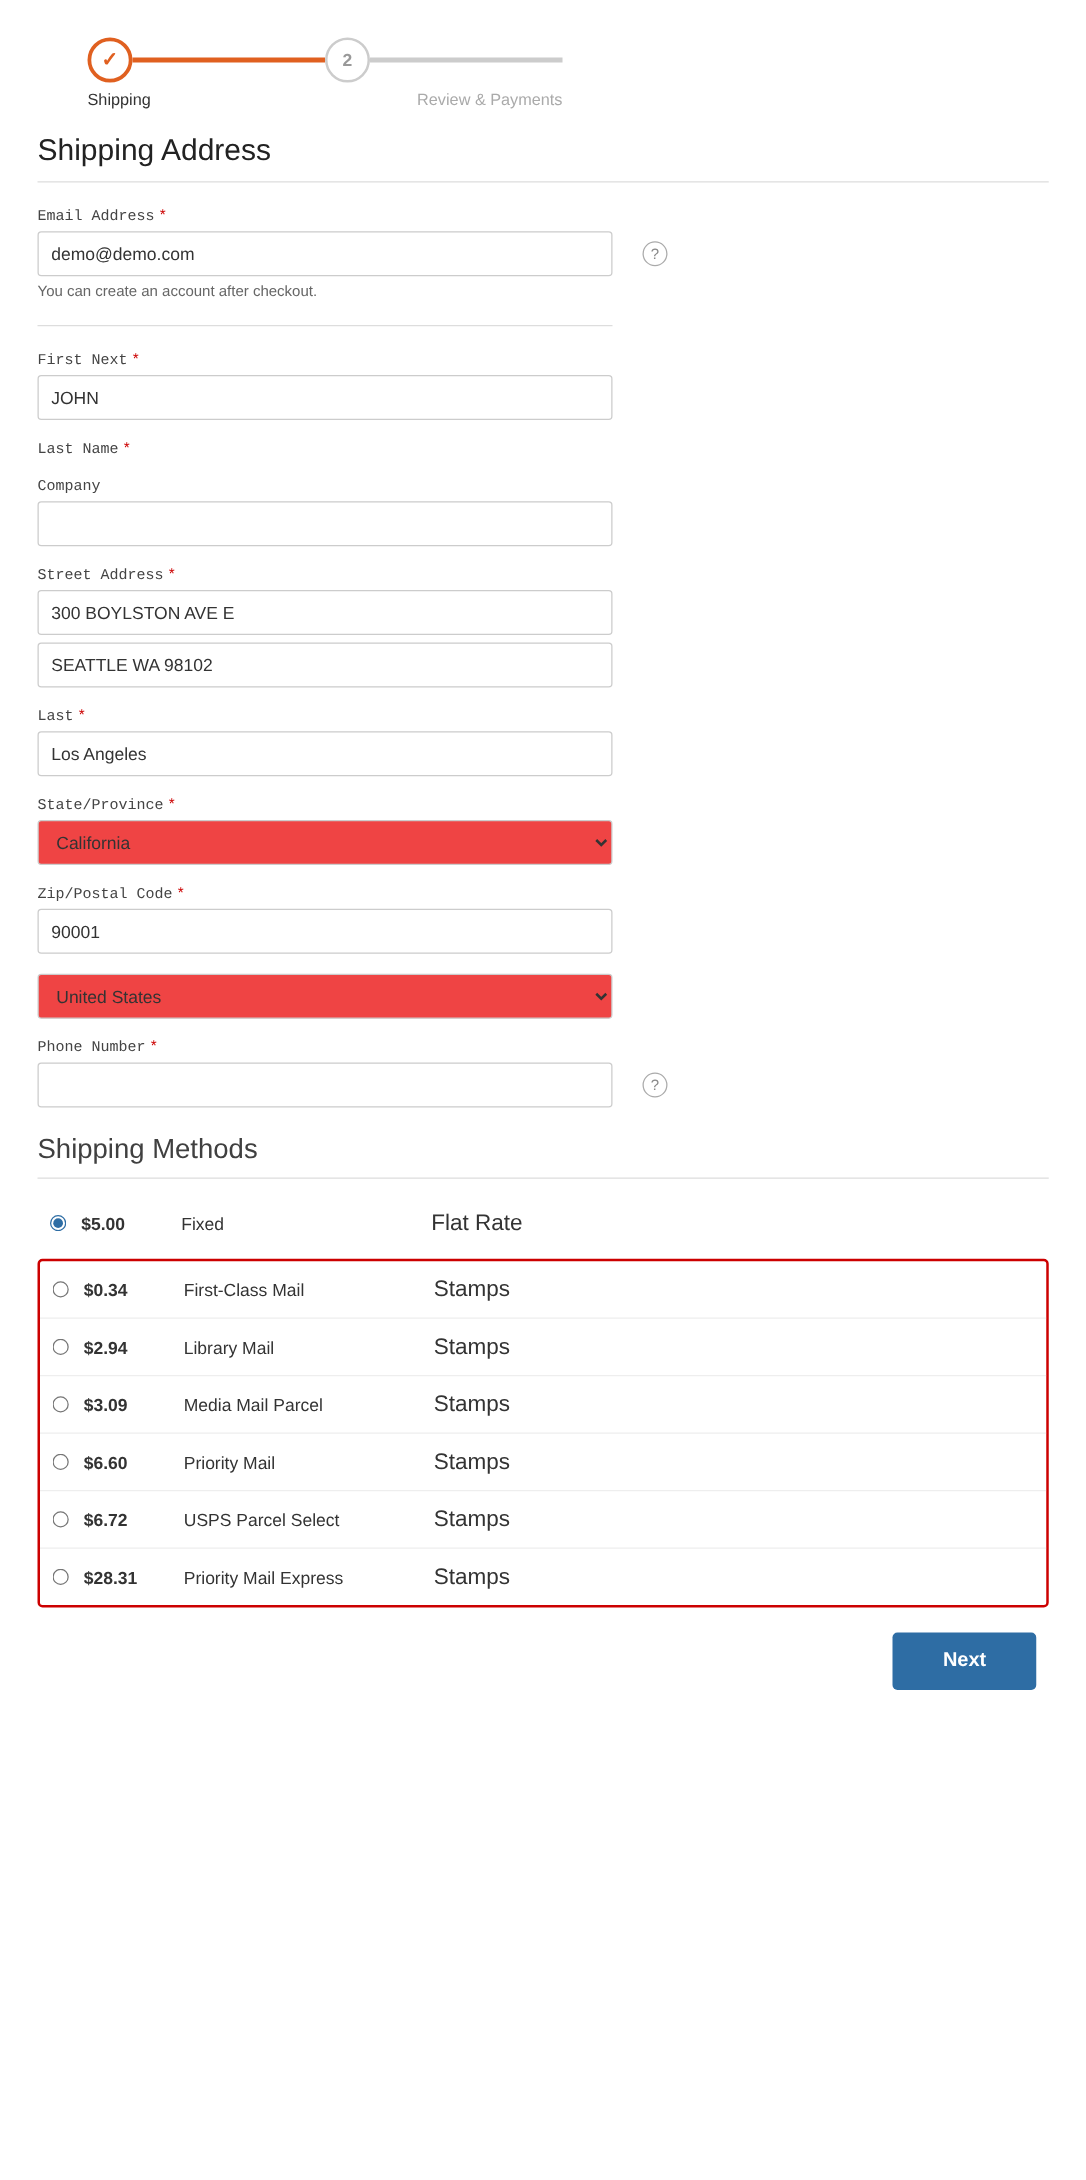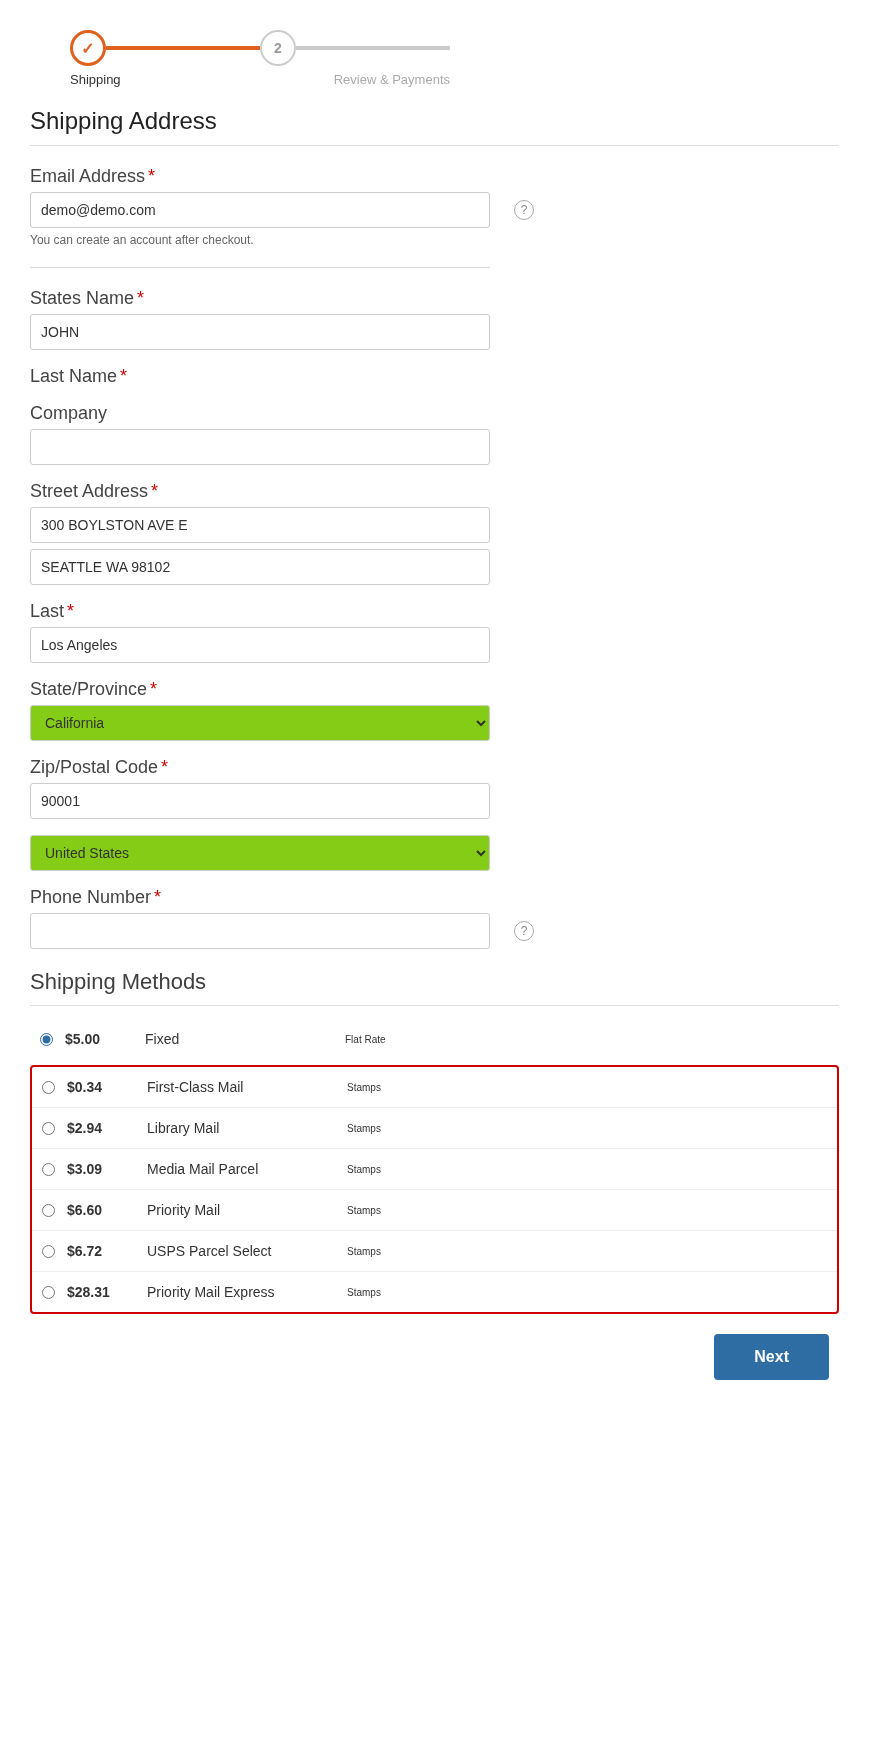--- a/index.html
+++ b/index.html
@@ -93,23 +93,24 @@
       border-top: 1px solid #ddd;
       margin-bottom: 20px;
     }
 
     
     .form-group {
       margin-bottom: 16px;
     }
     .form-label {
       display: block;
-      font-size: 18px;
+      font-size: 12px;
       color: #444;
       margin-bottom: 5px;
+      font-family: Liberation Mono, monospace;
     }
     .required-star {
       color: #c00;
       margin-left: 3px;
     }
     .form-input {
       width: 460px;
       height: 36px;
       border: 1px solid #ccc;
       border-radius: 3px;
@@ -119,21 +120,21 @@
       outline: none;
     }
     .form-select {
       width: 460px;
       height: 36px;
       border: 1px solid #ccc;
       border-radius: 3px;
       padding: 0 10px;
       font-size: 14px;
       color: #333;
-      background: #84cc16;
+      background: #ef4444;
       appearance: auto;
       outline: none;
     }
     .input-with-icon {
       display: flex;
       align-items: center;
       gap: 24px;
     }
     .help-icon {
       width: 20px;
@@ -181,21 +182,21 @@
       font-size: 14px;
       font-weight: bold;
       color: #333;
     }
     .method-name {
       width: 200px;
       font-size: 14px;
       color: #333;
     }
     .method-carrier {
-      font-size: 10px;
+      font-size: 18px;
       color: #333;
     }
     .stamps-box {
       border: 2px solid #cc0000;
       border-radius: 4px;
       margin-bottom: 20px;
       overflow: hidden;
     }
     .stamps-row {
       display: flex;
@@ -262,21 +263,21 @@
     <input type="email" class="form-input" value="demo@demo.com" style="">
     <div class="help-icon">?</div>
   </div>
   <div class="account-hint">You can create an account after checkout.</div>
 </div>
 
 <hr class="form-divider">
 
 <div class="form-group">
   <label class="form-label">
-    <span>States Name</span><span class="required-star">*</span>
+    <span>First Next</span><span class="required-star">*</span>
   </label>
   <input type="text" class="form-input" value="JOHN" style="">
 </div>
 
 <div class="form-group">
   <label class="form-label">
     <span>Last Name</span><span class="required-star">*</span>
   </label>
 </div>
 

